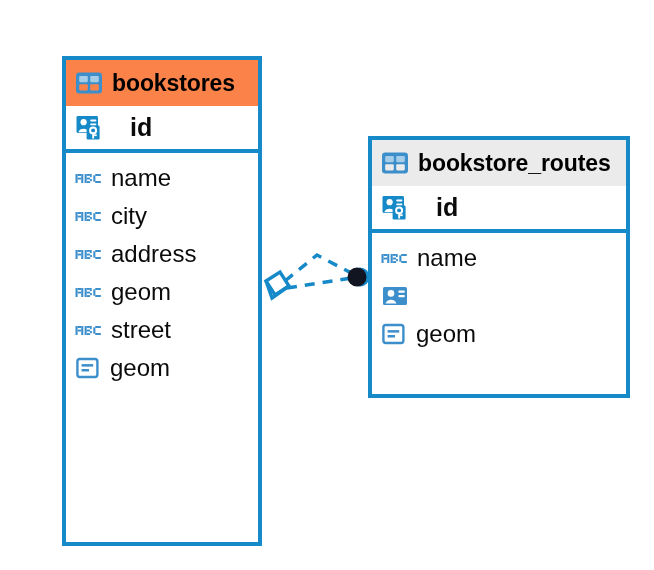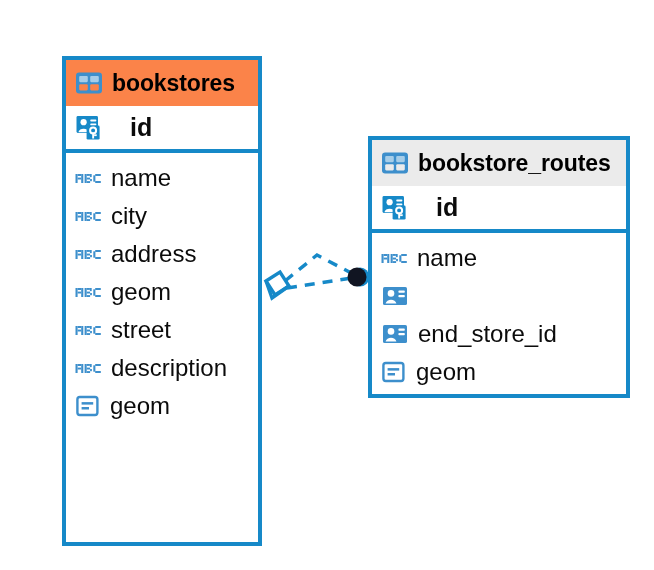--- a/index.html
+++ b/index.html
@@ -274,42 +274,20 @@
               <rect x="20.2" y="9" width="5.6" height="2"></rect>
                 <rect x="18.3" y="10.3" width="2.1" height="6.4"></rect>
               <rect x="20.2" y="16" width="5.6" height="2"></rect>
             </g>
           </svg>
         </span>
         <span class="field-label">street</span>
       </div>
 
 
-      <div class="field-row">
-        <span class="icon abc">
-          <svg viewBox="0 0 27 27" xmlns="http://www.w3.org/2000/svg">
-            <g fill="#3D8FCC">
-              <rect x="0.5" y="9" width="2.1" height="9"></rect>
-                <rect x="2.6" y="9" width="3.6" height="2"></rect>
-              <rect x="6.2" y="9" width="2.1" height="9"></rect>
-                <rect x="2.6" y="12.6" width="3.6" height="1.9"></rect>
-              <rect x="9.6" y="9" width="2.1" height="9"></rect>
-                <rect x="11.7" y="9" width="3.2" height="1.9"></rect>
-              <rect x="14.9" y="9" width="1.8" height="3.1"></rect>
-                <rect x="11.7" y="12.6" width="3.4" height="1.9"></rect>
-              <rect x="15.1" y="14" width="1.8" height="2.2"></rect>
-                <rect x="11.7" y="16.1" width="3.4" height="1.9"></rect>
-              <rect x="20.2" y="9" width="5.6" height="2"></rect>
-                <rect x="18.3" y="10.3" width="2.1" height="6.4"></rect>
-              <rect x="20.2" y="16" width="5.6" height="2"></rect>
-            </g>
-          </svg>
-        </span>
-        <span class="field-label">description</span>
-      </div>
 
       <div class="field-row">
         <span class="icon sz26">
           <svg viewBox="0 0 26 26" xmlns="http://www.w3.org/2000/svg">
             <rect x="2.4" y="4" width="20" height="18" rx="2.4" fill="#ffffff" stroke="#3D8FCC" stroke-width="2.4"></rect>
             <rect x="6.6" y="9.1" width="11.6" height="2.5" fill="#3D8FCC"></rect>
             <rect x="6.6" y="14" width="7.4" height="2.5" fill="#3D8FCC"></rect>
           </svg>
         </span>
         <span class="field-label">geom</span>
@@ -380,32 +358,20 @@
           <svg viewBox="0 0 28 28" xmlns="http://www.w3.org/2000/svg">
             <rect x="2" y="5" width="24" height="18" rx="1.6" fill="#3D8FCC"></rect>
             <circle cx="10" cy="11.4" r="3.3" fill="#ffffff"></circle>
             <path d="M 4.6 21.6 C 5.6 16.4 14.4 16.4 15.4 21.6 Z" fill="#ffffff"></path>
             <rect x="17.4" y="8.6" width="6.4" height="2.2" rx="0.8" fill="#ffffff"></rect>
             <rect x="17.4" y="13" width="6.4" height="2.2" rx="0.8" fill="#ffffff"></rect>
           </svg>
         </span>
       </div>
 
-      <div class="field-row">
-        <span class="icon sz28">
-          <svg viewBox="0 0 28 28" xmlns="http://www.w3.org/2000/svg">
-            <rect x="2" y="5" width="24" height="18" rx="1.6" fill="#3D8FCC"></rect>
-            <circle cx="10" cy="11.4" r="3.3" fill="#ffffff"></circle>
-            <path d="M 4.6 21.6 C 5.6 16.4 14.4 16.4 15.4 21.6 Z" fill="#ffffff"></path>
-            <rect x="17.4" y="8.6" width="6.4" height="2.2" rx="0.8" fill="#ffffff"></rect>
-            <rect x="17.4" y="13" width="6.4" height="2.2" rx="0.8" fill="#ffffff"></rect>
-          </svg>
-        </span>
-        <span class="field-label">end_store_id</span>
-      </div>
 
       <div class="field-row">
         <span class="icon sz26">
           <svg viewBox="0 0 26 26" xmlns="http://www.w3.org/2000/svg">
             <rect x="2.4" y="4" width="20" height="18" rx="2.4" fill="#ffffff" stroke="#3D8FCC" stroke-width="2.4"></rect>
             <rect x="6.6" y="9.1" width="11.6" height="2.5" fill="#3D8FCC"></rect>
             <rect x="6.6" y="14" width="7.4" height="2.5" fill="#3D8FCC"></rect>
           </svg>
         </span>
         <span class="field-label">geom</span>

